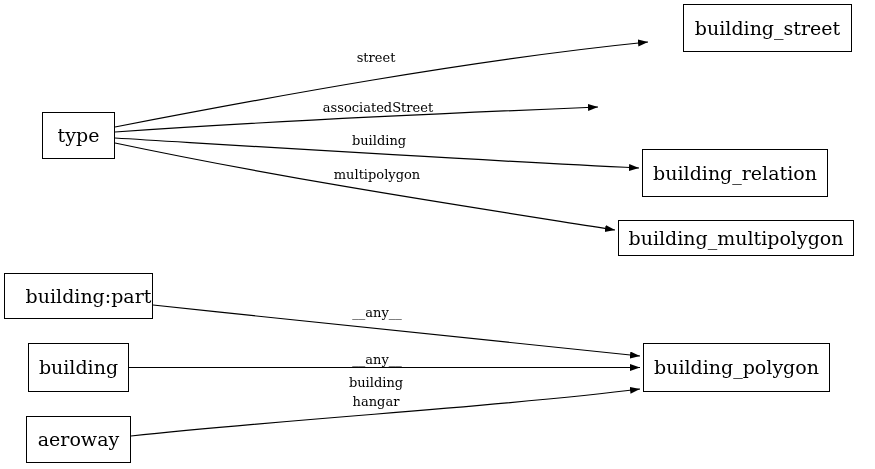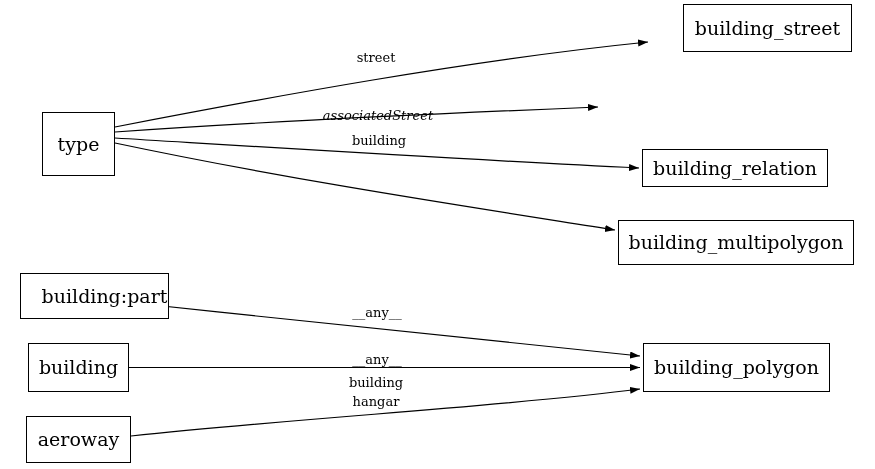--- a/index.html
+++ b/index.html
@@ -61,59 +61,60 @@
     </defs>
     <path class="edge-path" marker-end="url(#arrow)" d="M115,127 C 270,97 470,60 648,42"></path>
     <path class="edge-path" marker-end="url(#arrow)" d="M115,132 C 270,121 450,113 598,107"></path>
     <path class="edge-path" marker-end="url(#arrow)" d="M115,138 C 280,148 470,160 639,168"></path>
     <path class="edge-path" marker-end="url(#arrow)" d="M115,143 C 290,180 470,207 615,230"></path>
     <path class="edge-path" marker-end="url(#arrow)" d="M153,305 C 320,323 490,341 640,356"></path>
     <path class="edge-path" marker-end="url(#arrow)" d="M129,367.5 L 640,367.5"></path>
     <path class="edge-path" marker-end="url(#arrow)" d="M131,436 C 310,417 500,407 640,389"></path>
   </svg>
 
-  <div class="node" style="left:42px; top:112px; width:73px; height:64px;text-align:right;">
+  <div class="node" style="left:42px; top:112px; width:73px; height:47px;text-align:right;">
     <span>type</span>
   </div>
 
   <div class="node" style="left:659px; top:4px; width:169px; height:48px;margin-left:24px;">
     <span>building_street</span>
   </div>
 
 
-  <div class="node" style="left:642px; top:149px; width:186px; height:38px;">
+  <div class="node" style="left:642px; top:149px; width:186px; height:48px;">
     <span>building_relation</span>
   </div>
 
-  <div class="node" style="left:618px; top:220px; width:236px; height:45px;">
+  <div class="node" style="left:618px; top:220px; width:236px; height:36px;">
     <span>building_multipolygon</span>
   </div>
 
-  <div class="node" style="left:20px; top:273px; width:149px; height:46px;padding-left:20px;">
+  <div class="node" style="left:4px; top:273px; width:149px; height:46px;padding-left:20px;">
     <span>building:part</span>
   </div>
 
   <div class="node" style="left:28px; top:343px; width:101px; height:49px;">
     <span>building</span>
   </div>
 
   <div class="node" style="left:26px; top:416px; width:105px; height:47px;">
     <span>aeroway</span>
   </div>
 
   <div class="node" style="left:643px; top:343px; width:187px; height:49px;">
     <span>building_polygon</span>
   </div>
 
   <div class="elabel" style="left:376px; top:57px;">street</div>
 
-  <div class="elabel" style="left:378px; top:115px;font-style:italic;">associatedStreet</div>
+  <div class="elabel" style="left:378px; top:107px;">associatedStreet</div>
 
   <div class="elabel" style="left:379px; top:140px;">building</div>
 
+  <div class="elabel" style="left:377px; top:174px;">multipolygon</div>
 
   <div class="elabel" style="left:377px; top:312px;">__any__</div>
 
   <div class="elabel" style="left:377px; top:359px;">__any__</div>
 
   <div class="elabel" style="left:376px; top:382px;">building</div>
 
   <div class="elabel" style="left:376px; top:401px;">hangar</div>
 
 </div>

